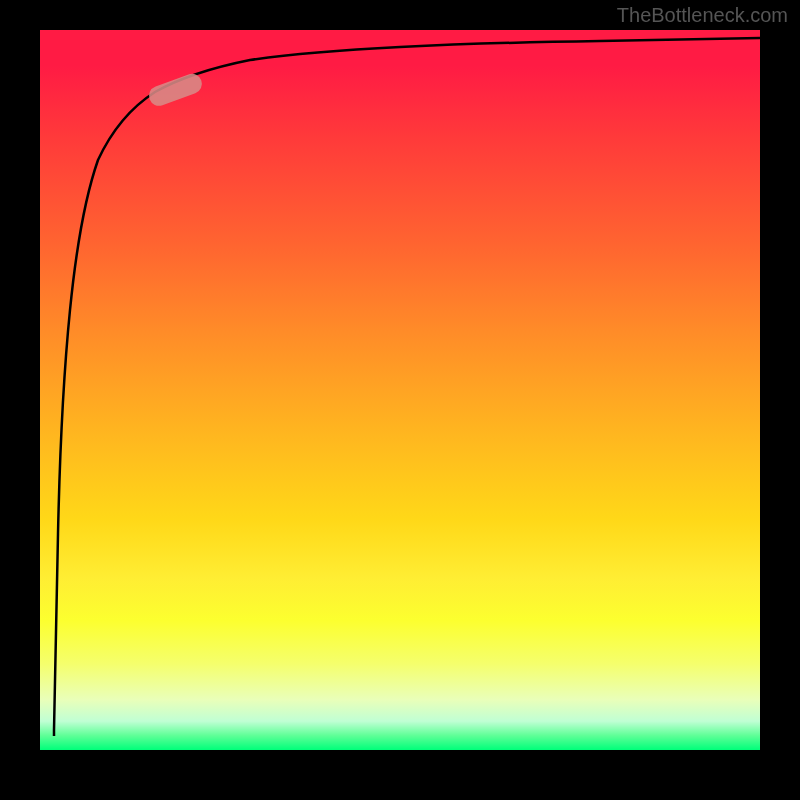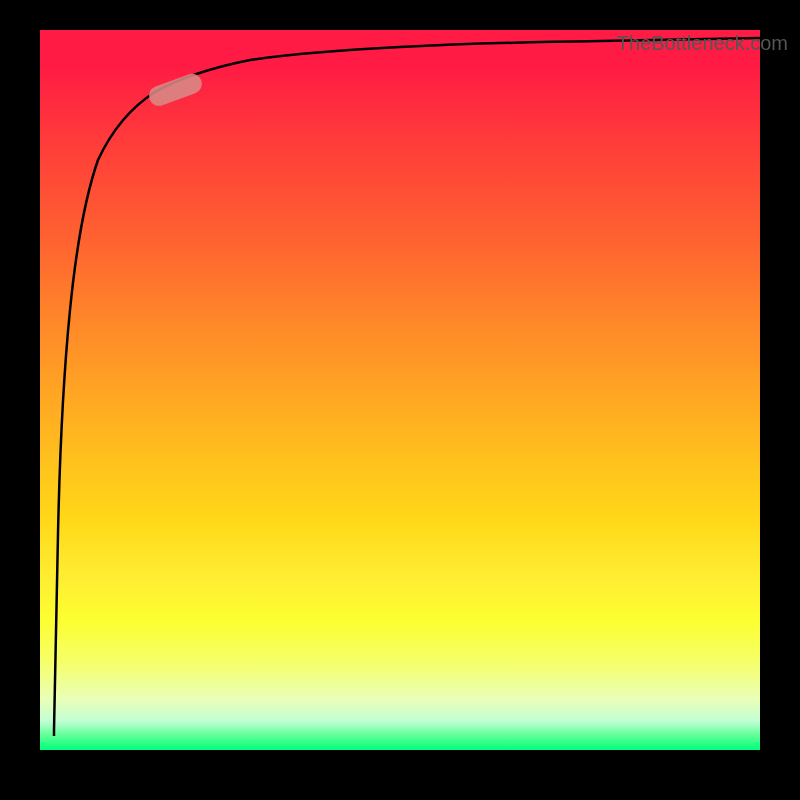--- a/index.html
+++ b/index.html
@@ -15,21 +15,20 @@
       font-family: Arial, sans-serif;
     }
     .watermark {
       position: absolute;
       top: 4px;
       right: 12px;
       color: #555;
       font-size: 20px;
       font-weight: normal;
       z-index: 10;
-      margin-top: 28px;
     }
     .plot-area {
       position: absolute;
       top: 30px;
       left: 40px;
       width: 720px;
       height: 720px;
       overflow: hidden;
     }
     .gradient-bg {

